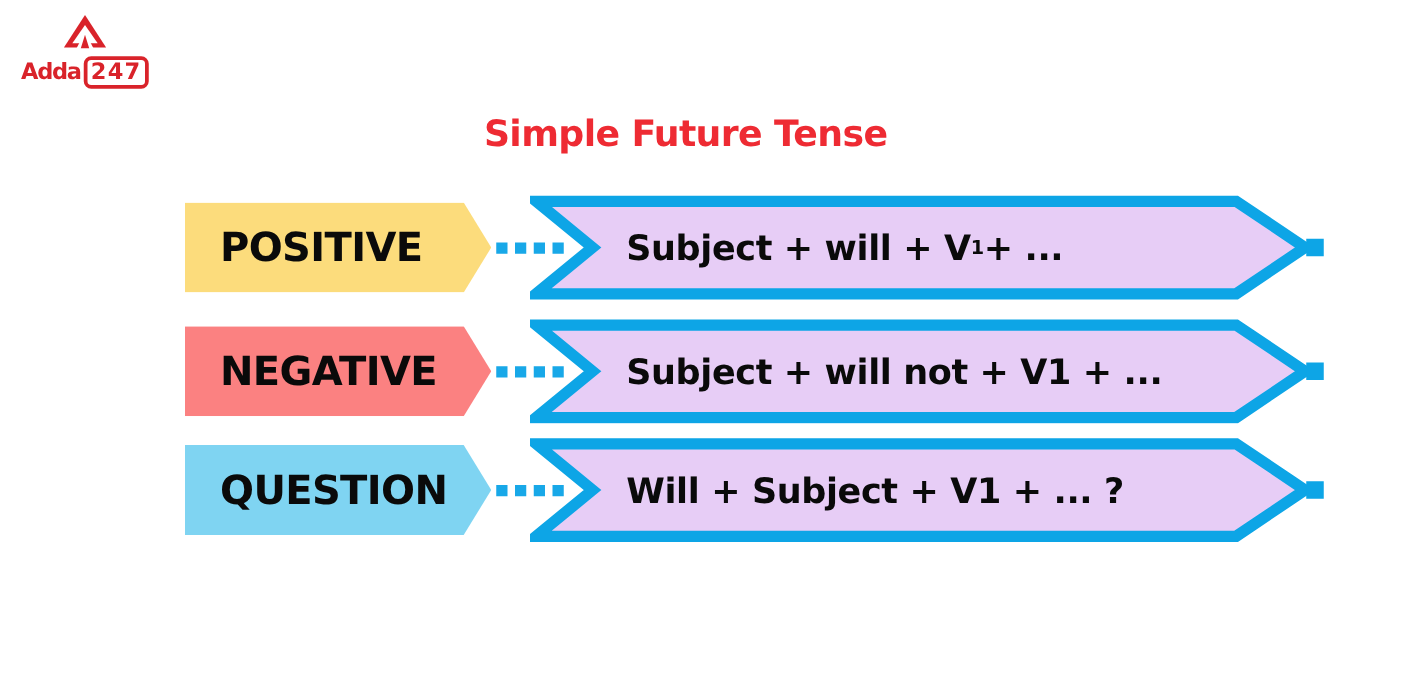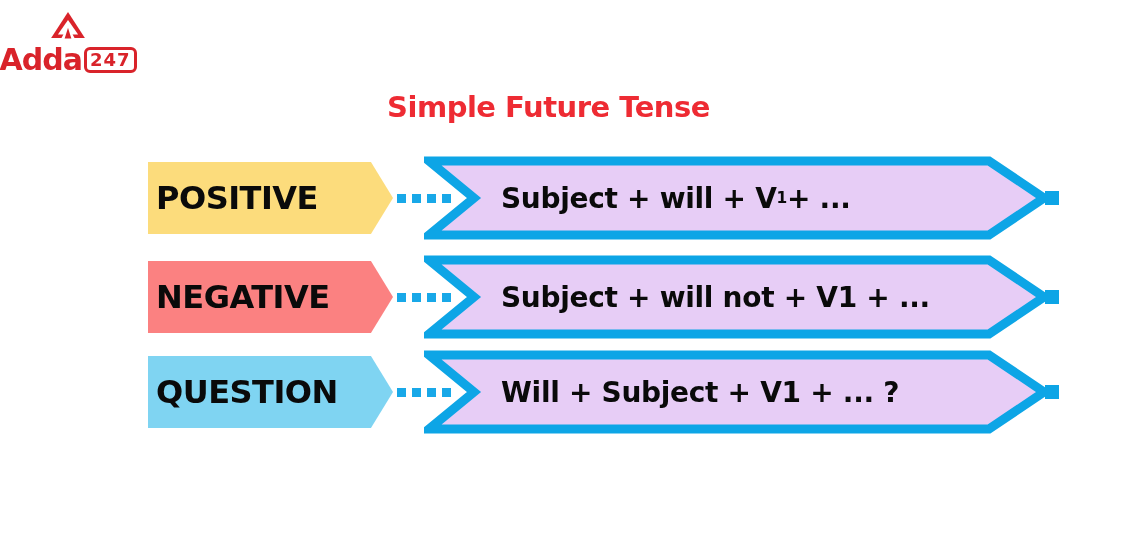--- a/index.html
+++ b/index.html
@@ -6,34 +6,34 @@
   body{
     width:1141px;height:553px;position:relative;overflow:hidden;
     background:#ffffff;
     font-family:"DejaVu Sans","Liberation Sans",sans-serif;
   }
 
   
   .logo{position:absolute;left:26px;top:6px;width:84px;display:flex;flex-direction:column;align-items:center;}
   .logo-mark{width:36px;height:38px;}
   .logo-text{display:flex;align-items:center;margin-top:1px;}
-  .logo-brand{color:var(--logo);font-size:30px;font-weight:800;letter-spacing:-1px;line-height:1;}
+  .logo-brand{color:var(--logo);font-size:18px;font-weight:800;letter-spacing:-1px;line-height:1;}
   .logo-badge{color:var(--logo);border:3px solid var(--logo);border-radius:6px;font-size:18px;
     font-weight:800;line-height:1;padding:1px 3px;margin-left:2px;letter-spacing:1px;}
 
   
   .title-wrap{position:absolute;top:90px;left:-22px;width:100%;text-align:center;}
   .title{color:var(--title);font-size:29px;font-weight:800;letter-spacing:-0.5px;}
 
   
   .row{position:absolute;left:148px;height:84px;display:flex;align-items:center;}
   .label{
     flex:none;width:245px;height:72px;display:flex;align-items:center;
     clip-path:polygon(0 0,91% 0,100% 50%,91% 100%,0 100%);
-    padding-left:8px;box-sizing:border-box;z-index:1;
+    padding-left:28px;box-sizing:border-box;z-index:1;
   }
   .label span{font-size:32px;font-weight:900;color:#0a0a0a;letter-spacing:-0.5px;}
   .dots{flex:none;width:58px;margin-left:2px;margin-right:-29px;display:flex;gap:6px;
     justify-content:center;z-index:2;}
   .dots i{width:9px;height:9px;background:var(--connector-dot);display:block;}
   .banner{flex:none;position:relative;width:648px;height:84px;}
   .banner svg{position:absolute;left:0;top:0;}
   .banner-shape{fill:var(--banner-fill);stroke:var(--banner-border);stroke-width:9;stroke-linejoin:miter;}
   .banner-nub{fill:var(--banner-border);}
   .formula{

